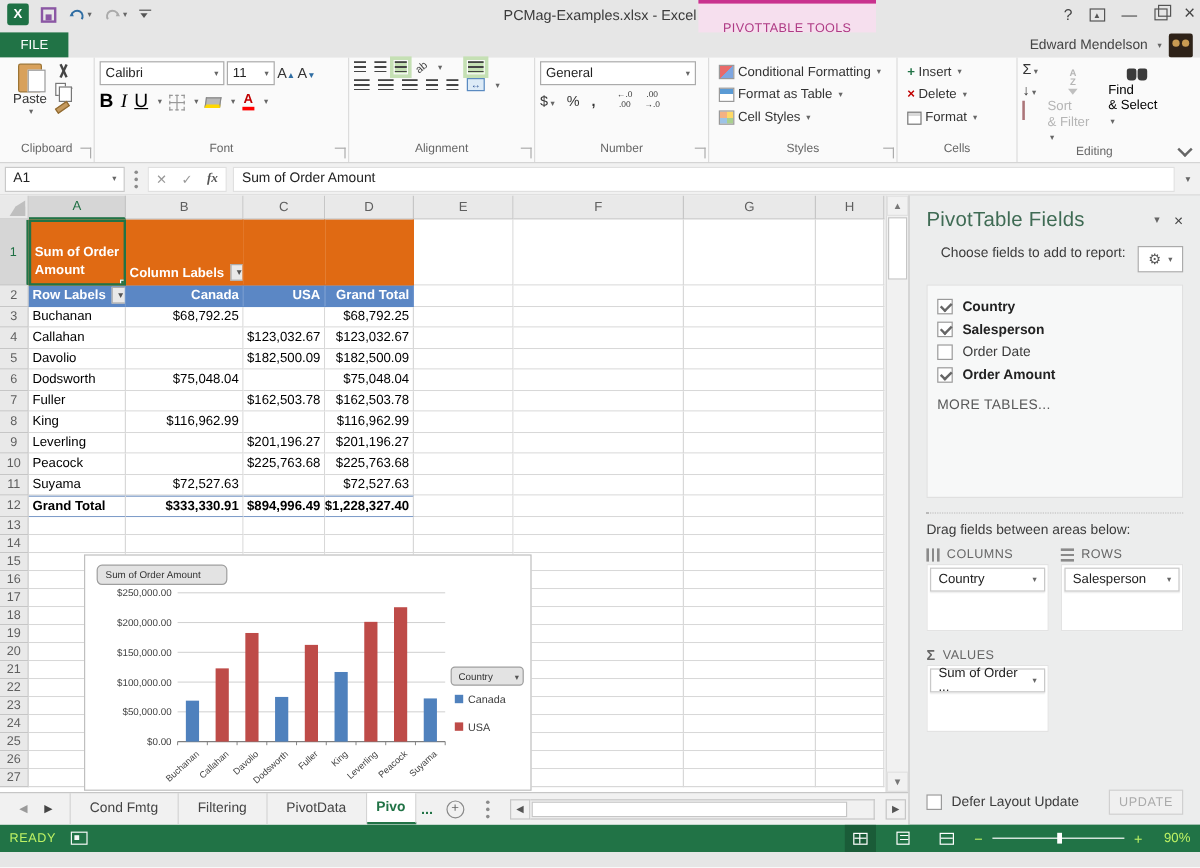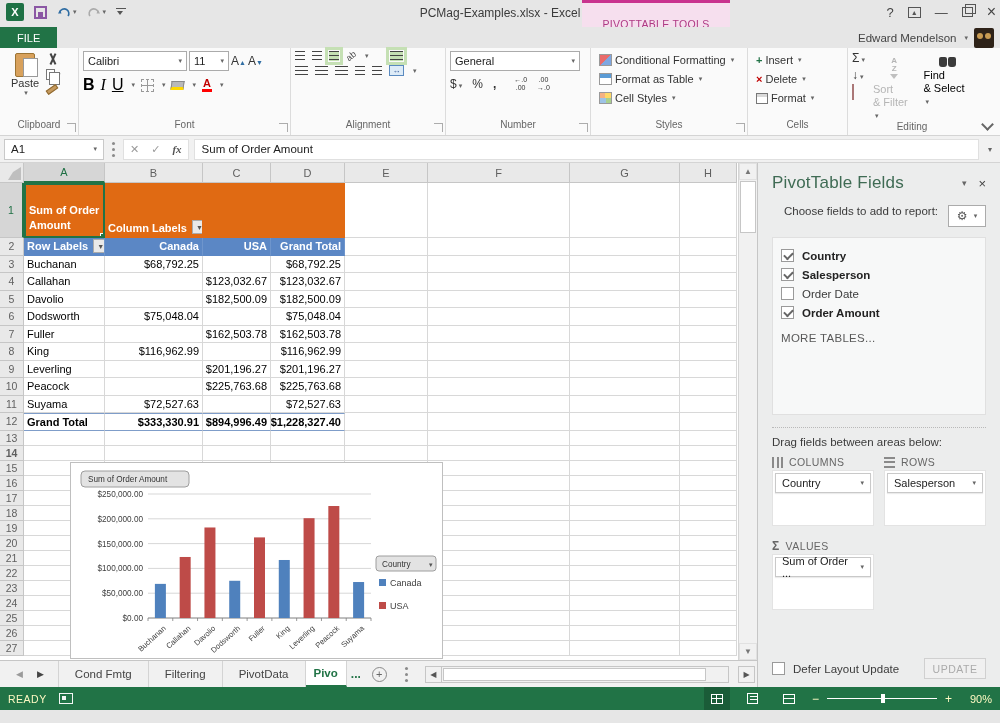--- a/index.html
+++ b/index.html
@@ -178,21 +178,21 @@
   .area-box { background:#fff; border:1px solid #E3E3E3; height:56px; padding:2px; }
   .pill { background:#fff; border:1px solid #C9C9C9; height:20px; display:flex; align-items:center; justify-content:space-between; padding:0 6px; font-size:11px; color:#222; box-shadow:0 1px 1px rgba(0,0,0,.08); }
   .funnel { width:0; height:0; border:5px solid transparent; border-top:6px solid #8a8a8a; position:relative; top:-1px; }
   .cols-ico { width:11px; height:11px; background:repeating-linear-gradient(to right,#8a8a8a 0 2px,transparent 2px 4.5px); }
   .rows-ico { width:11px; height:11px; background:repeating-linear-gradient(to bottom,#8a8a8a 0 2px,transparent 2px 4.5px); }
   .sigma { font-size:12px; color:#666; font-weight:bold; }
   .defer-row { margin-top:auto; display:flex; align-items:center; gap:8px; }
   .update-btn { margin-left:auto; width:62px; height:21px; background:#F0F0F0; border:1px solid #D0D0D0; color:#ABABAB; font-size:10.5px; display:flex; align-items:center; justify-content:center; letter-spacing:.5px; }
 
   
-  .statusbar { height:23px; background:#217346; color:#fef9c3; display:flex; align-items:center; padding:0 8px; }
+  .statusbar { height:23px; background:#217346; color:#bef264; display:flex; align-items:center; padding:0 8px; }
   .ready { font-size:10.5px; letter-spacing:.5px; margin-right:12px; }
   .macro-ico { width:14px; height:11px; border:1px solid #fff; position:relative; opacity:.95; }
   .macro-ico::after { content:""; position:absolute; left:2px; top:2px; width:4px; height:4px; background:#fff; }
   .sb-right { margin-left:auto; display:flex; align-items:center; gap:10px; }
   .view-btn { width:26px; height:23px; display:flex; align-items:center; justify-content:center; }
   .view-btn.sel { background:#1A5C38; }
   .vb-grid { width:12px; height:10px; border:1px solid #fff; background:
      linear-gradient(#fff,#fff) 50% 0/1px 100% no-repeat,
      linear-gradient(#fff,#fff) 0 50%/100% 1px no-repeat; }
   .vb-page { width:11px; height:11px; border:1px solid #fff; background:linear-gradient(transparent 0 2px,#fff 2px 3px,transparent 3px 5px,#fff 5px 6px,transparent 6px) 2px 0/7px 100% no-repeat; }
@@ -594,21 +594,21 @@
               <div class="g-rowhead">13</div>
               <div class="g-cell" style="width: 81px;"></div>
               <div class="g-cell" style="width: 98px;"></div>
               <div class="g-cell" style="width: 68px;"></div>
               <div class="g-cell" style="width: 74px;"></div>
               <div class="g-cell" style="width: 83px;"></div>
               <div class="g-cell" style="width: 142px;"></div>
               <div class="g-cell" style="width: 110px;"></div>
               <div class="g-cell" style="width: 57px;"></div>
             </div>
-            <div class="g-row" style="height: 15.05px; font-weight: bold;">
+            <div class="g-row" style="height: 15.05px;">
               <div class="g-rowhead">14</div>
               <div class="g-cell" style="width: 81px;"></div>
               <div class="g-cell" style="width: 98px;"></div>
               <div class="g-cell" style="width: 68px;"></div>
               <div class="g-cell" style="width: 74px;"></div>
               <div class="g-cell" style="width: 83px;"></div>
               <div class="g-cell" style="width: 142px;"></div>
               <div class="g-cell" style="width: 110px;"></div>
               <div class="g-cell" style="width: 57px;"></div>
             </div>

